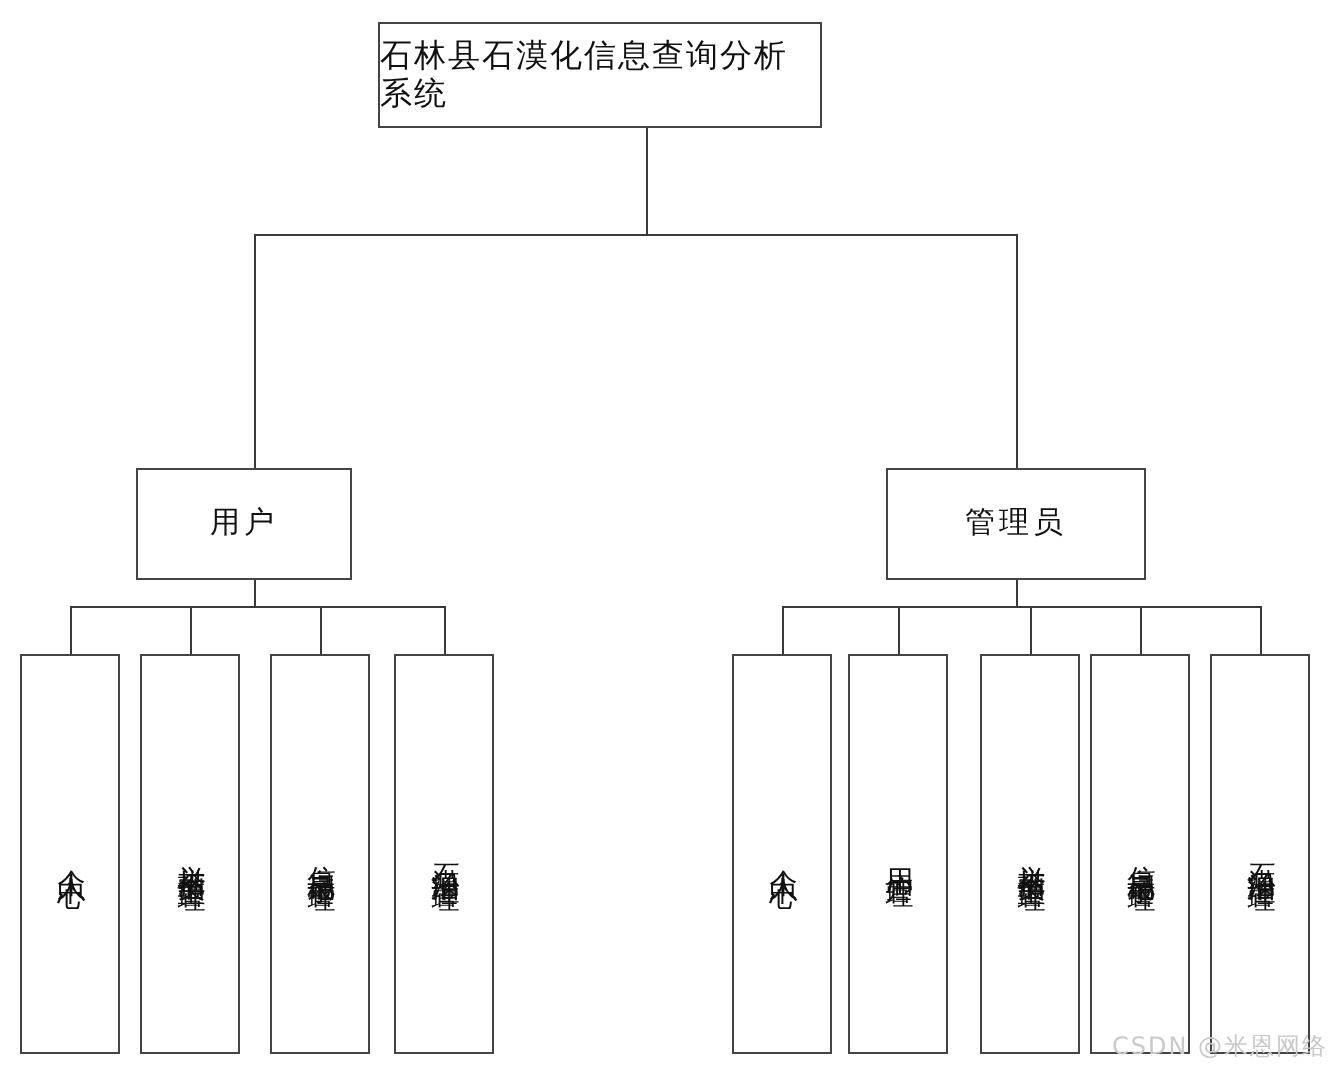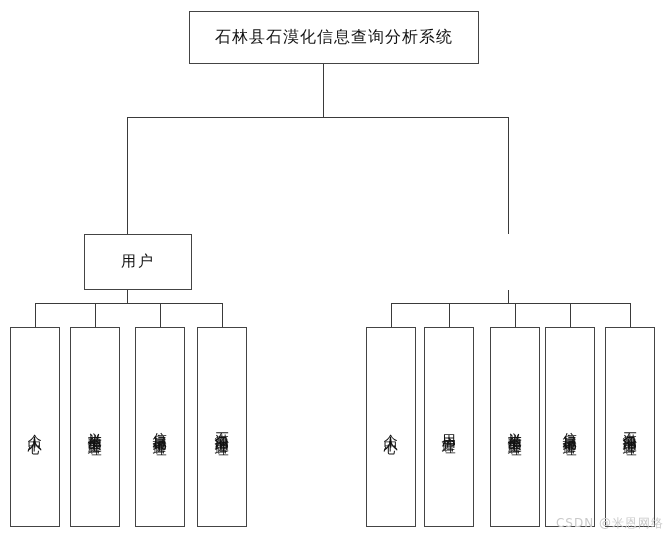--- a/index.html
+++ b/index.html
@@ -17,27 +17,27 @@
     box-sizing:border-box;
     background:#ffffff;
     border:1px solid #444444;
     display:flex;
     align-items:center;
     justify-content:center;
     color:#111111;
     line-height:1.18;
   }
   .node.root{
-    left:189px;top:11px;width:290px;height:53px;
+    left:189px;top:11px;width:222px;height:53px;
     font-size:16px;letter-spacing:1px;
   }
   .node.mid{
     height:56px;top:234px;font-size:15px;letter-spacing:2px;
   }
-  .node.mid.user{left:84px;width:108px;align-items:center;}
+  .node.mid.user{left:68px;width:108px;align-items:center;}
   .node.mid.admin{left:443px;width:130px;}
 
   .node.leaf{
     top:327px;height:200px;width:50px;
     font-size:14px;
     writing-mode:vertical-rl;
     text-orientation:upright;
     letter-spacing:2px;
     padding:6px 0;
   }
@@ -93,20 +93,23 @@
   <div class="node leaf" style="left:70px;">
     <span>举措类型管理</span>
   </div>
   <div class="node leaf" style="left:135px;">
     <span>信息记录管理</span>
   </div>
   <div class="node leaf" style="left:197px;">
     <span>石漠治理管理</span>
   </div>
 
+  <div class="node mid admin">
+    <span>管理员</span>
+  </div>
 
   <div class="ln v" style="left:508px;top:290px;height:13px;"></div>
 
   <div class="ln h" style="left:391px;top:303px;width:240px;"></div>
 
   <div class="ln v" style="left:391px;top:303px;height:24px;"></div>
   <div class="ln v" style="left:449px;top:303px;height:24px;"></div>
   <div class="ln v" style="left:515px;top:303px;height:24px;"></div>
   <div class="ln v" style="left:570px;top:303px;height:24px;"></div>
   <div class="ln v" style="left:630px;top:303px;height:24px;"></div>

